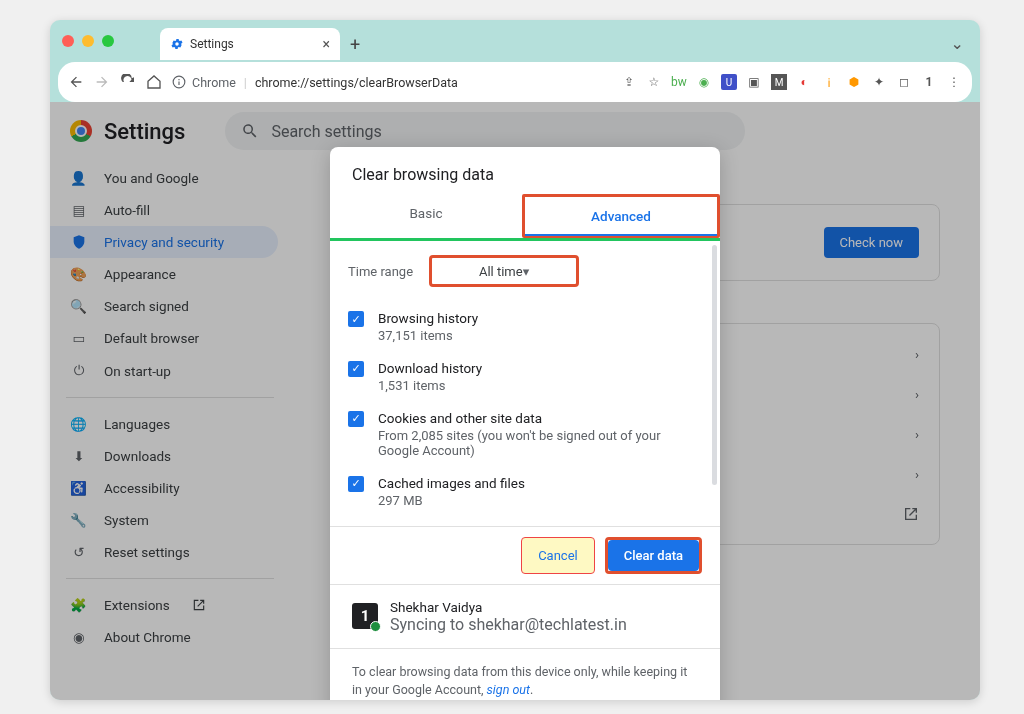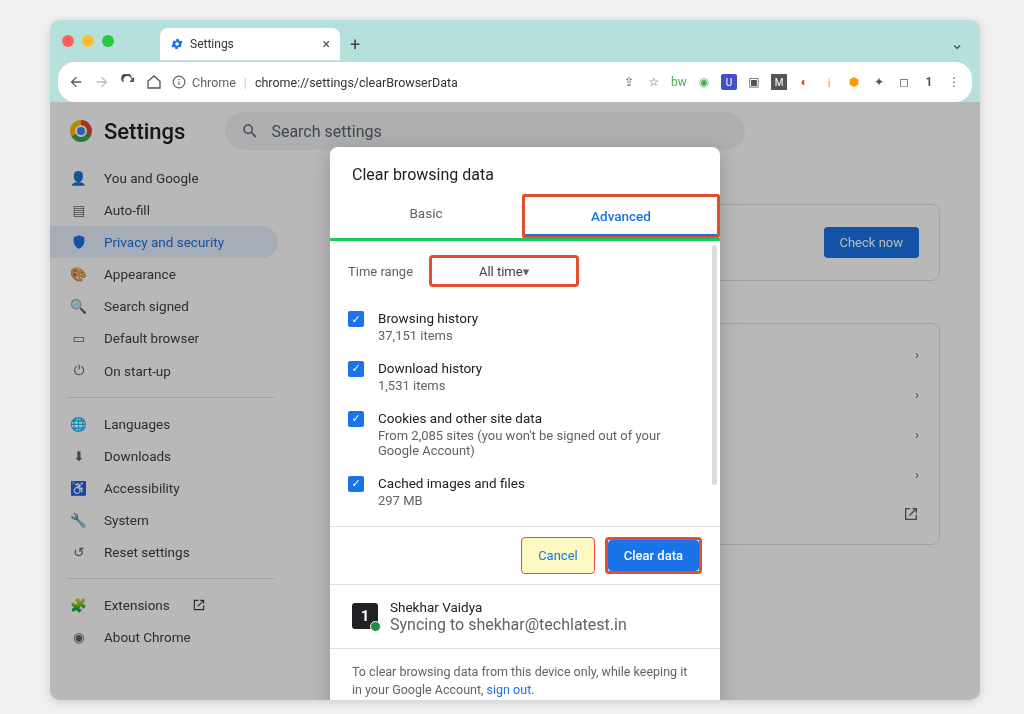--- a/index.html
+++ b/index.html
@@ -59,21 +59,21 @@
   .scroll-ind{position:absolute; right:3px; top:4px; width:5px; height:240px; background:#dadce0; border-radius:3px;}
   .dlg-footer{ border-top:1px solid #e0e0e0; padding:10px 18px; display:flex; justify-content:flex-end; gap:10px;}
   .btn-cancel{ background:#fef9c3; border:1px solid #ef4444; color:#1a73e8; padding:8px 16px; border-radius:4px; font-size:13px;}
   .btn-clear{ background:#1a73e8; color:#fff; border:none; padding:8px 16px; border-radius:4px; font-size:13px; font-weight:500;}
   .dlg-account{ border-top:1px solid #e0e0e0; padding:14px 22px; display:flex; align-items:center; gap:12px;}
   .avatar{ width:26px; height:26px; background:#202124; color:#fff; display:flex;align-items:center;justify-content:center; font-size:15px; font-weight:bold; position:relative; border-radius:3px;}
   .sync-dot{position:absolute;right:-3px;bottom:-3px;width:11px;height:11px;background:#1e8e3e;border-radius:50%;border:1.5px solid #fff;}
   .acc-name{font-size:13.5px;color:#202124;}
   .acc-sub{font-size:16px;color:#5f6368;}
   .dlg-note{ border-top:1px solid #e0e0e0; padding:14px 22px 18px; font-size:12.5px; color:#5f6368; line-height:1.5;}
-  .dlg-note a{color:#1a73e8; text-decoration:none;}
+  .dlg-note a{color:#1a73e8; text-decoration:none;font-style:italic;}
   .ext-link{ width:14px;height:14px;}
   svg{display:block;}
 </style>
 </head>
 <body>
 
 <div class="window">
   <div class="titlebar">
     <div class="traffic">
       <div class="tl red"></div>

